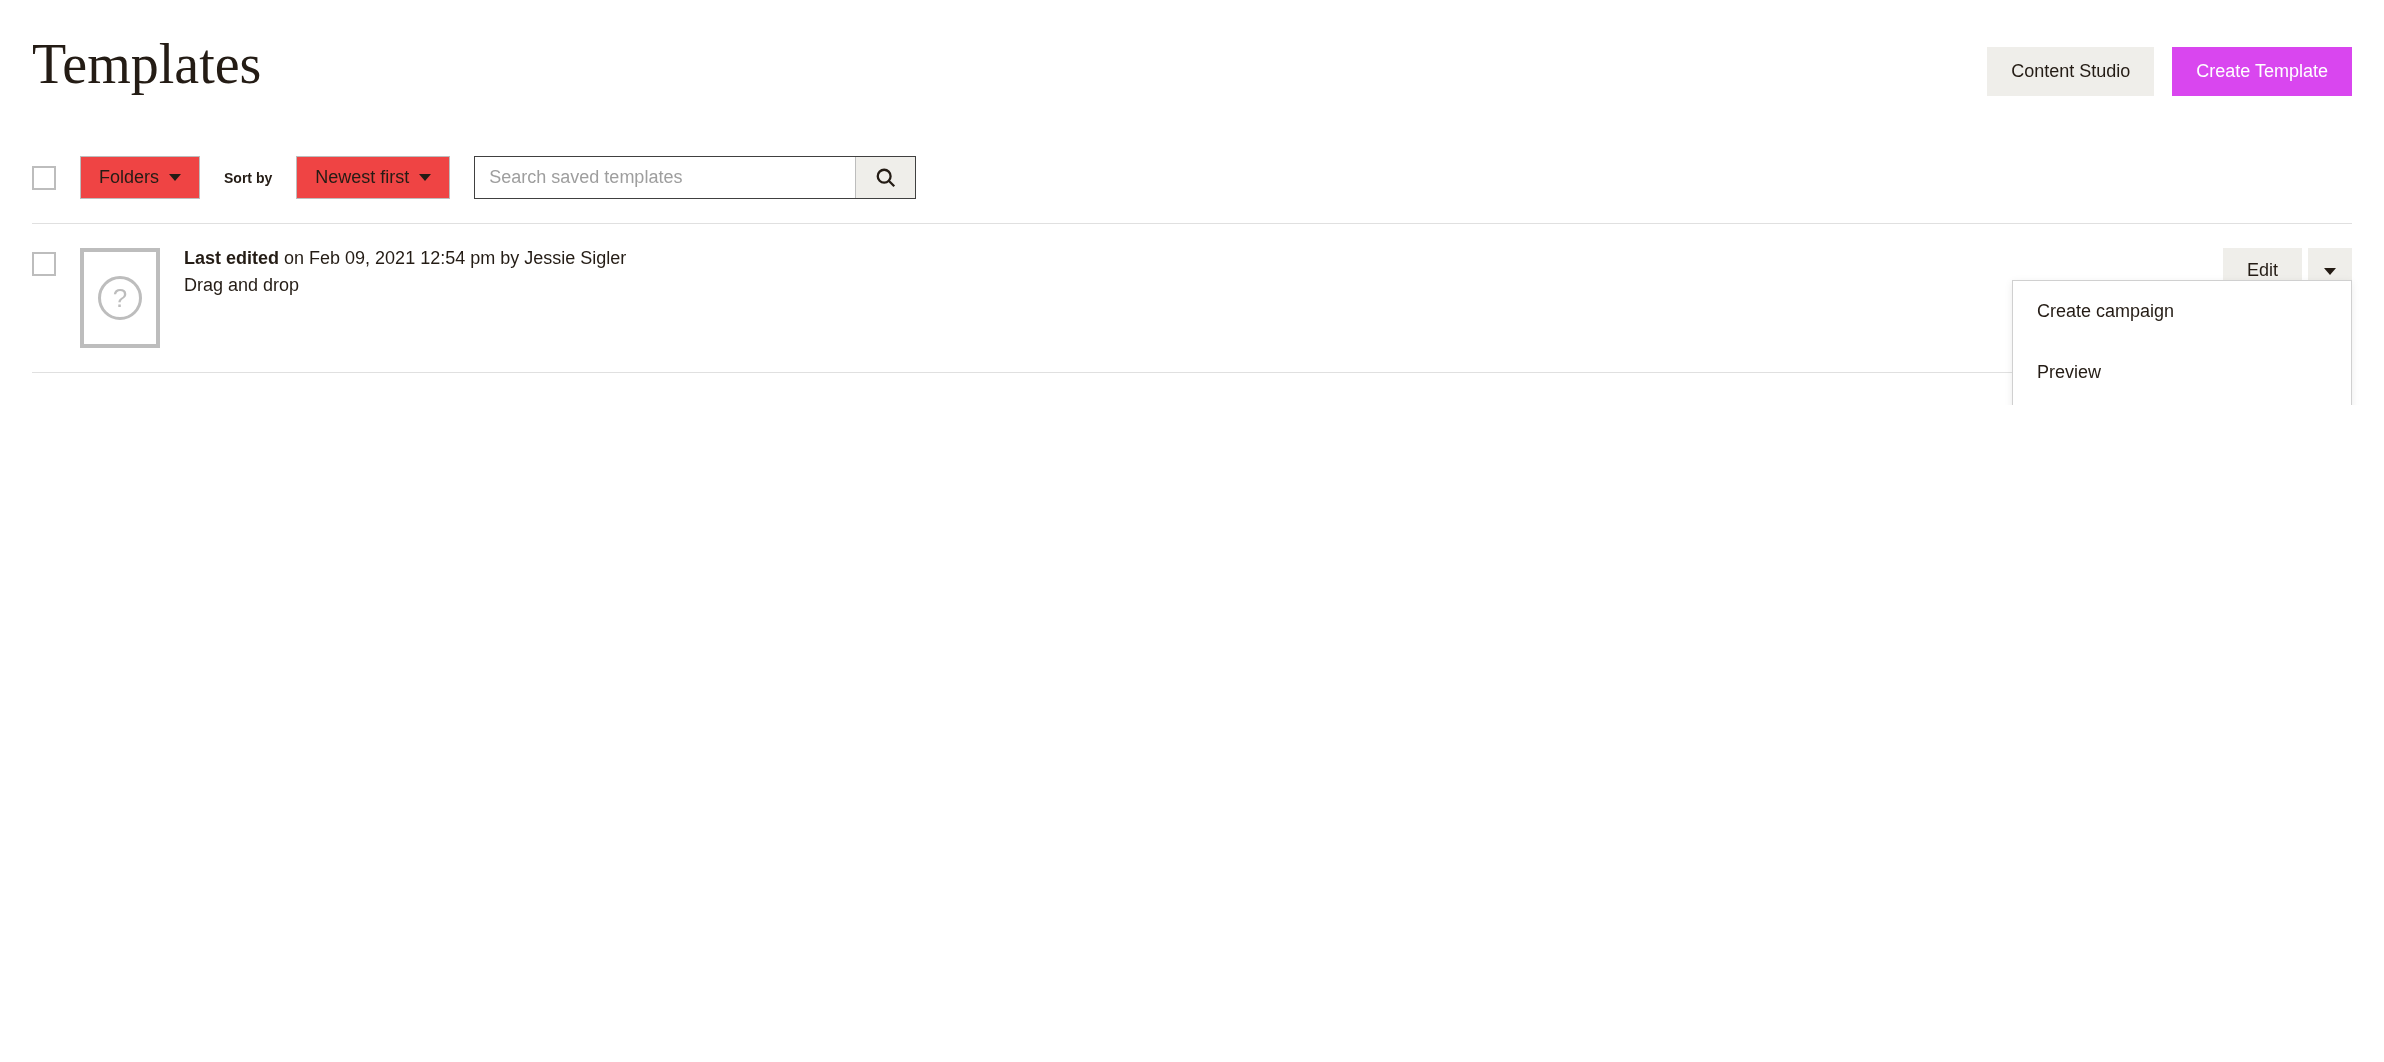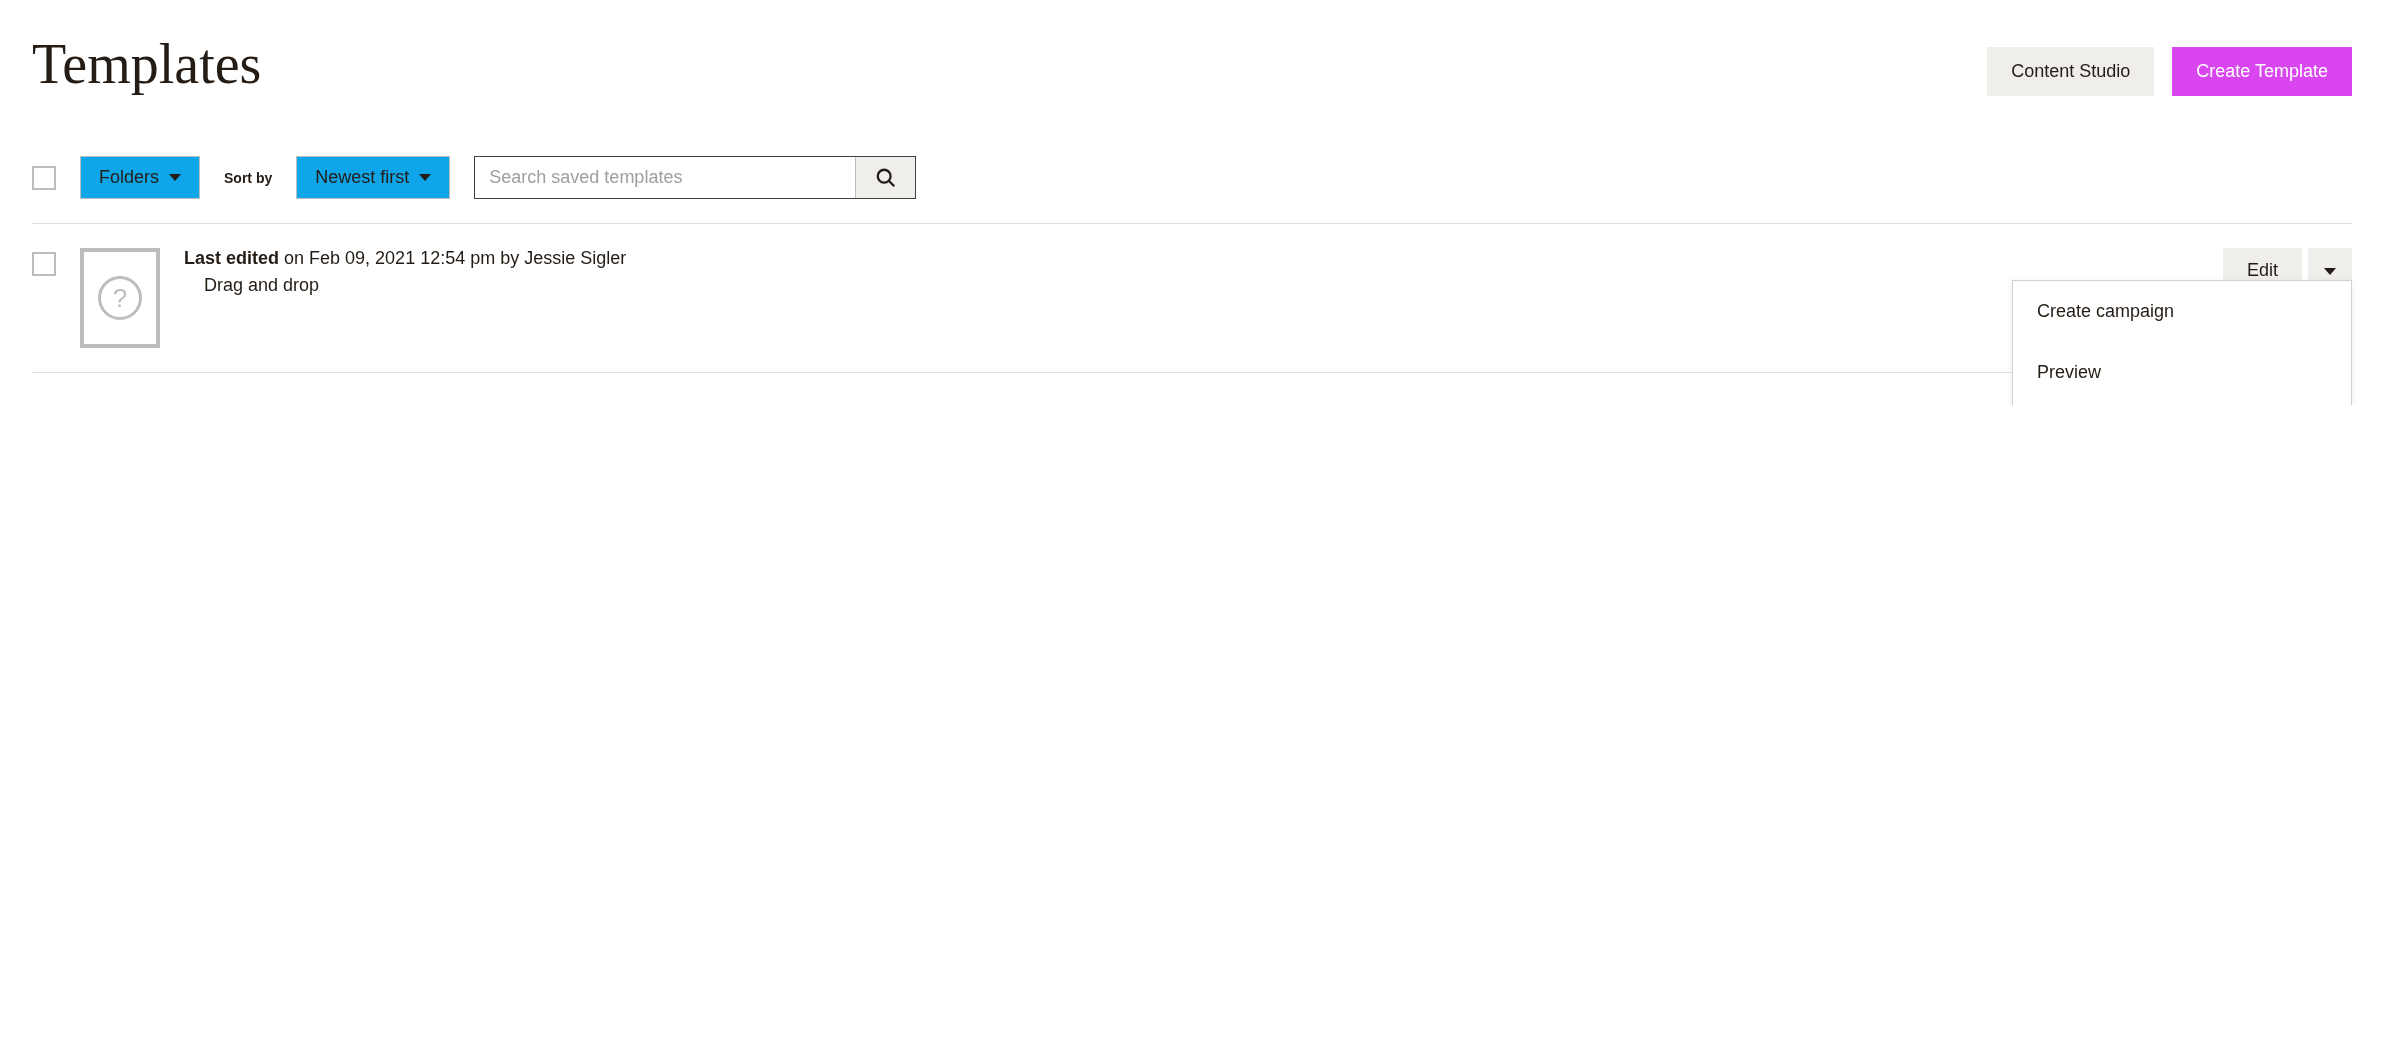--- a/index.html
+++ b/index.html
@@ -57,21 +57,21 @@
       border: 2px solid #bdbdbd;
       background: #ffffff;
       cursor: pointer;
     }
     .select-box {
       display: flex;
       align-items: center;
       gap: 10px;
       padding: 10px 18px;
       border: 1px solid #bdbdbd;
-      background: #0ea5e9;
+      background: #ef4444;
       cursor: pointer;
       font-size: 18px;
       color: #241c15;
     }
     .chevron-down {
       width: 0;
       height: 0;
       border-left: 6px solid transparent;
       border-right: 6px solid transparent;
       border-top: 7px solid #241c15;
@@ -153,21 +153,20 @@
       font-size: 18px;
       color: #241c15;
       margin-bottom: 6px;
     }
     .template-meta .bold {
       font-weight: 700;
     }
     .template-type {
       font-size: 18px;
       color: #241c15;
-      margin-left: 20px;
     }
     .row-actions {
       display: flex;
       gap: 6px;
       align-items: flex-start;
     }
     .edit-btn {
       background: #efeeea;
       border: none;
       padding: 12px 24px;

